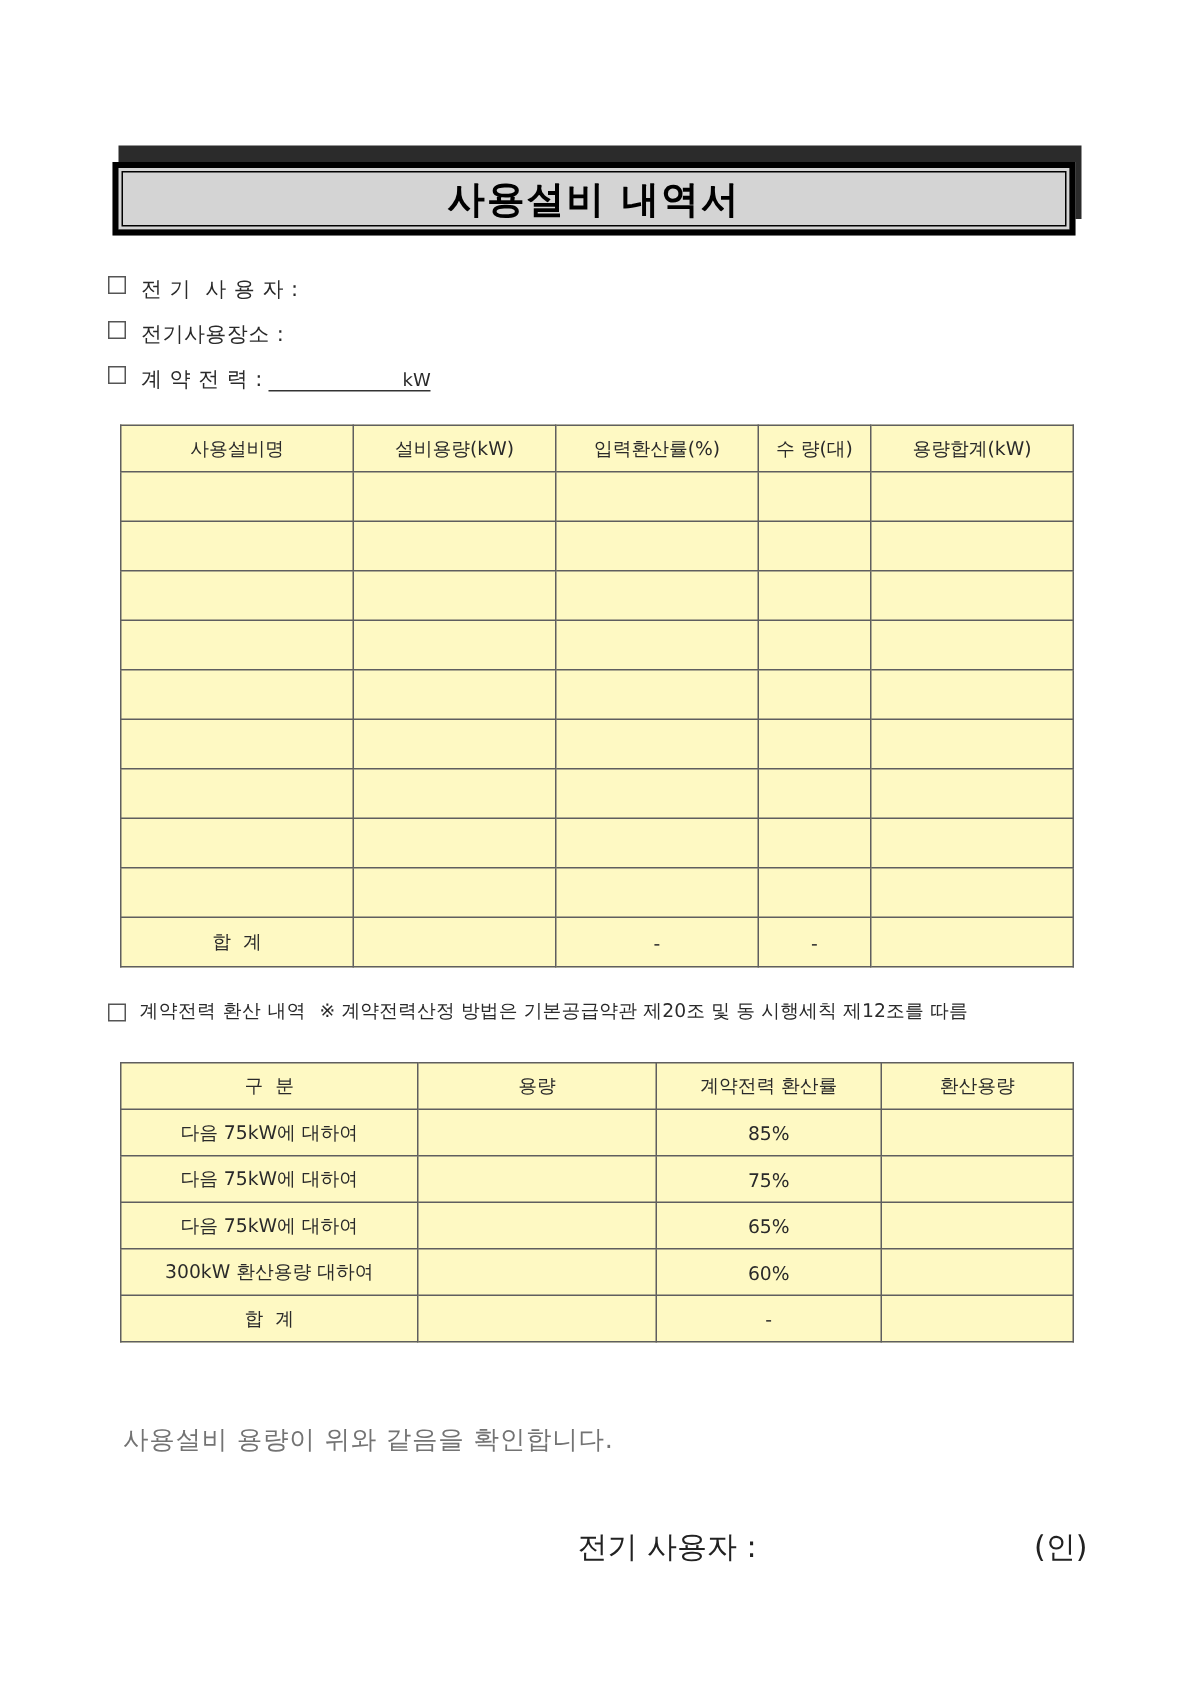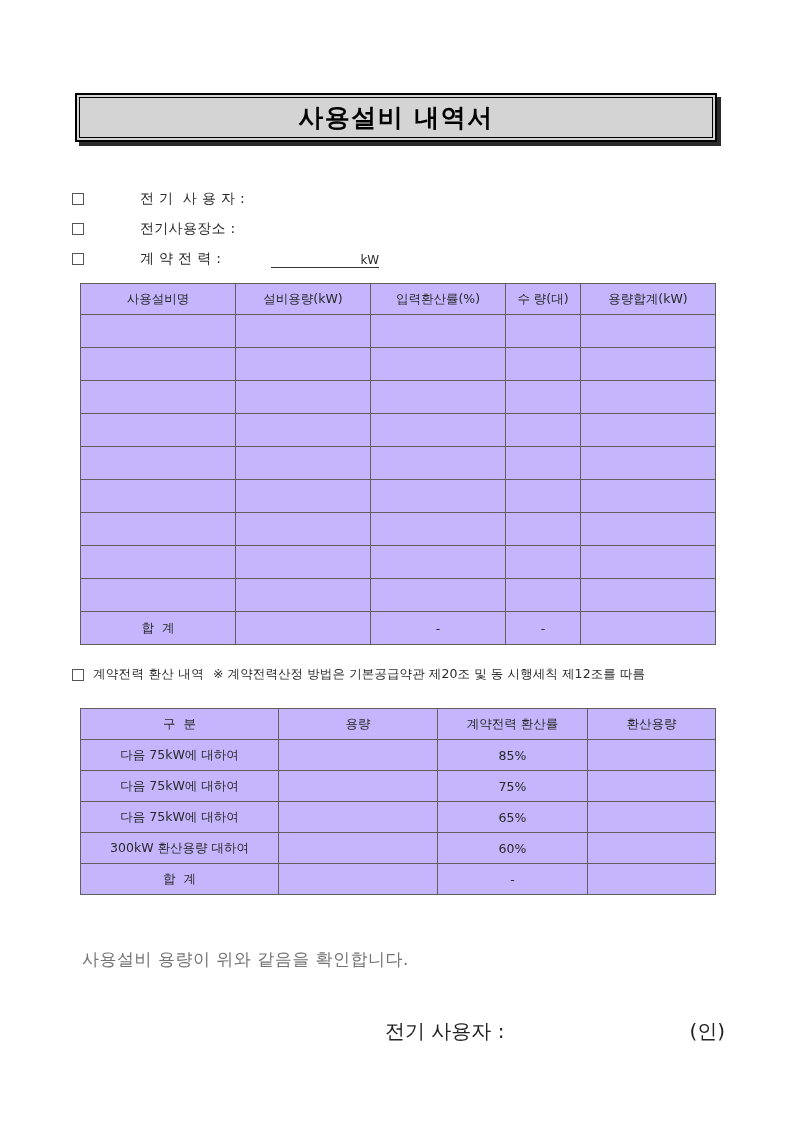--- a/index.html
+++ b/index.html
@@ -34,26 +34,26 @@
     position: absolute;
     left: 4px;
     top: 4px;
     width: 100%;
     height: 100%;
     background: #2b2b2b;
   }
   .title-box {
     position: absolute;
     left: 0;
-    top: 0;
+    top: 15px;
     width: 100%;
     height: 100%;
     box-sizing: border-box;
     background: #d4d4d4;
-    border: 2px solid #000000;
+    border: 4px solid #000000;
     box-shadow: inset 0 0 0 2px #d4d4d4, inset 0 0 0 3px #000;
     display: flex;
     align-items: center;
     justify-content: center;
   }
   .title-text {
     font-size: 25px;
     font-weight: bold;
     letter-spacing: 1.5px;
     color: #000;
@@ -63,25 +63,23 @@
 
   
   .check-list {
     position: absolute;
     left: 72px;
     top: 184px;
     width: 650px;
   }
   .check-row {
     display: flex;
-    align-items: center;
     height: 30px;
     font-size: 14px;
     color: #2a2a2a;
-    gap: 46px;
   }
   .checkbox-glyph {
     display: inline-block;
     width: 12px;
     height: 12px;
     box-sizing: border-box;
     border: 1.5px solid #555;
     margin-right: 10px;
     flex: none;
   }
@@ -104,21 +102,21 @@
     bottom: 1px;
     font-size: 12px;
     line-height: 1;
   }
 
   
   table.grid {
     position: absolute;
     border-collapse: collapse;
     table-layout: fixed;
-    background: #c4b5fd;
+    background: #fef9c3;
   }
   table.grid td, table.grid th {
     border: 1px solid #5f5f5f;
     font-weight: normal;
     text-align: center;
     vertical-align: middle;
     font-size: 12.5px;
     color: #2a2a2a;
     padding: 0;
     white-space: pre;

